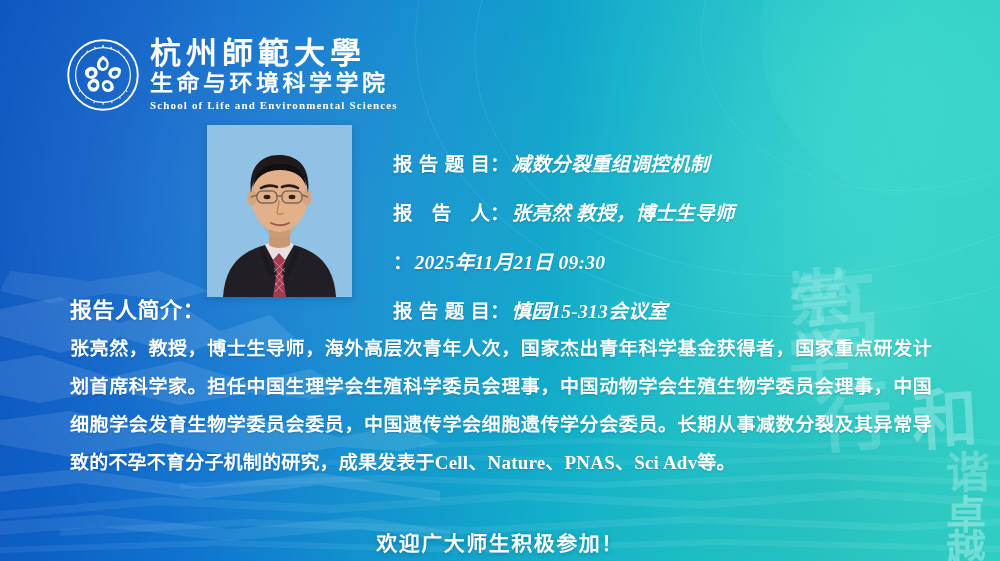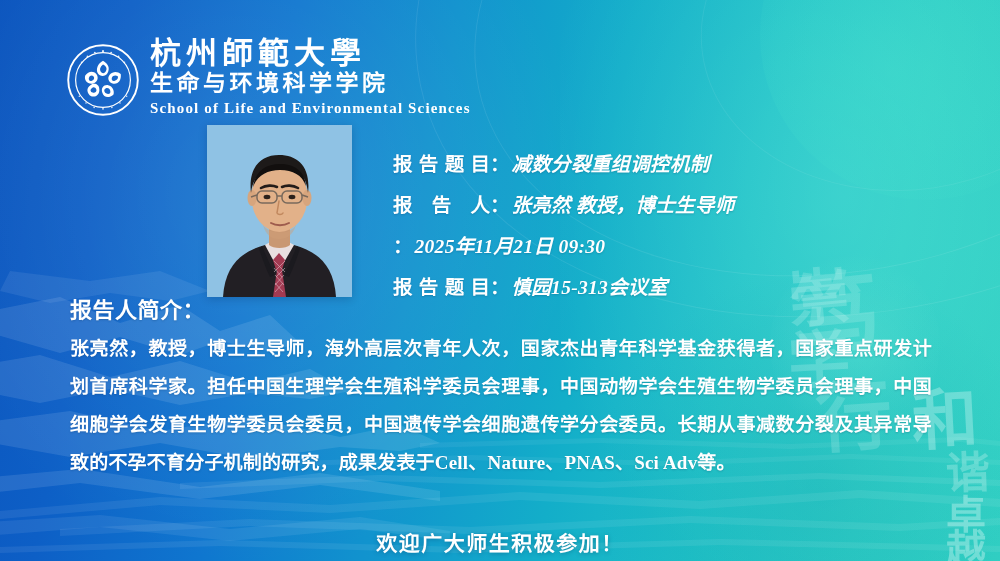--- a/index.html
+++ b/index.html
@@ -110,21 +110,21 @@
     white-space:nowrap;
   }
   .logo-cn2{
     font-family:"Liberation Serif","DejaVu Serif",serif;
     font-size:23px; font-weight:700; color:#ffffff;
     letter-spacing:3.5px; line-height:1.12;
     white-space:nowrap;
   }
   .logo-en{
     font-family:"Liberation Serif","DejaVu Serif",serif;
-    font-size:15px; font-weight:700; color:#ffffff;
+    font-size:11px; font-weight:700; color:#ffffff;
     letter-spacing:1.15px; line-height:1.2; margin-top:3px;
     white-space:nowrap;
   }
 
   
   .main-title{
     position:absolute; left:470px; top:60px;
     font-family:"Liberation Serif","DejaVu Serif",serif;
     font-size:33px; font-weight:700; color:#ffffff;
     letter-spacing:2.5px; white-space:nowrap;
@@ -137,21 +137,21 @@
     width:145px; height:172px;
     overflow:hidden;
     background:#8FC2E4;
     box-shadow:0 2px 8px rgba(0,30,70,.22);
   }
   .portrait svg{ display:block; width:100%; height:100%; }
 
   
   .info{
     position:absolute; left:393px; top:148px;
-    display:flex; flex-direction:column; gap:8px;
+    display:flex; flex-direction:column; gap:16px;
   }
   .info-row{
     display:flex; align-items:baseline;
     font-family:"Liberation Serif","DejaVu Serif",serif;
     font-size:19.5px; font-weight:700; color:#ffffff;
     line-height:33px; white-space:nowrap;
     text-shadow:0 1px 2px rgba(0,40,80,.22);
   }
   .info-label{
     display:inline-block; width:97px;

